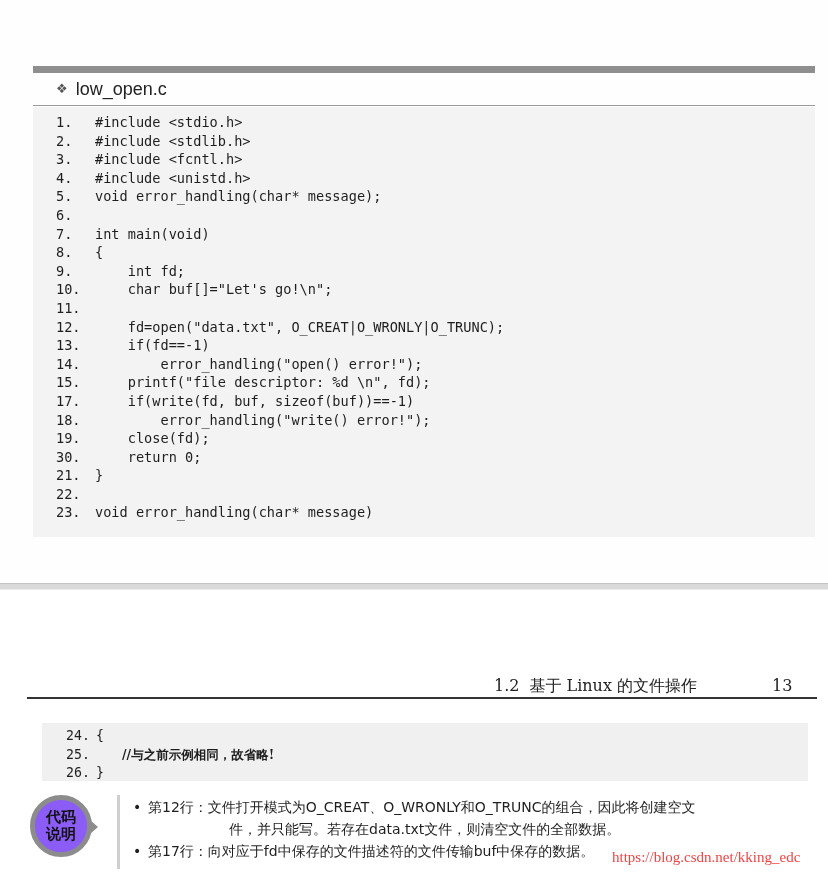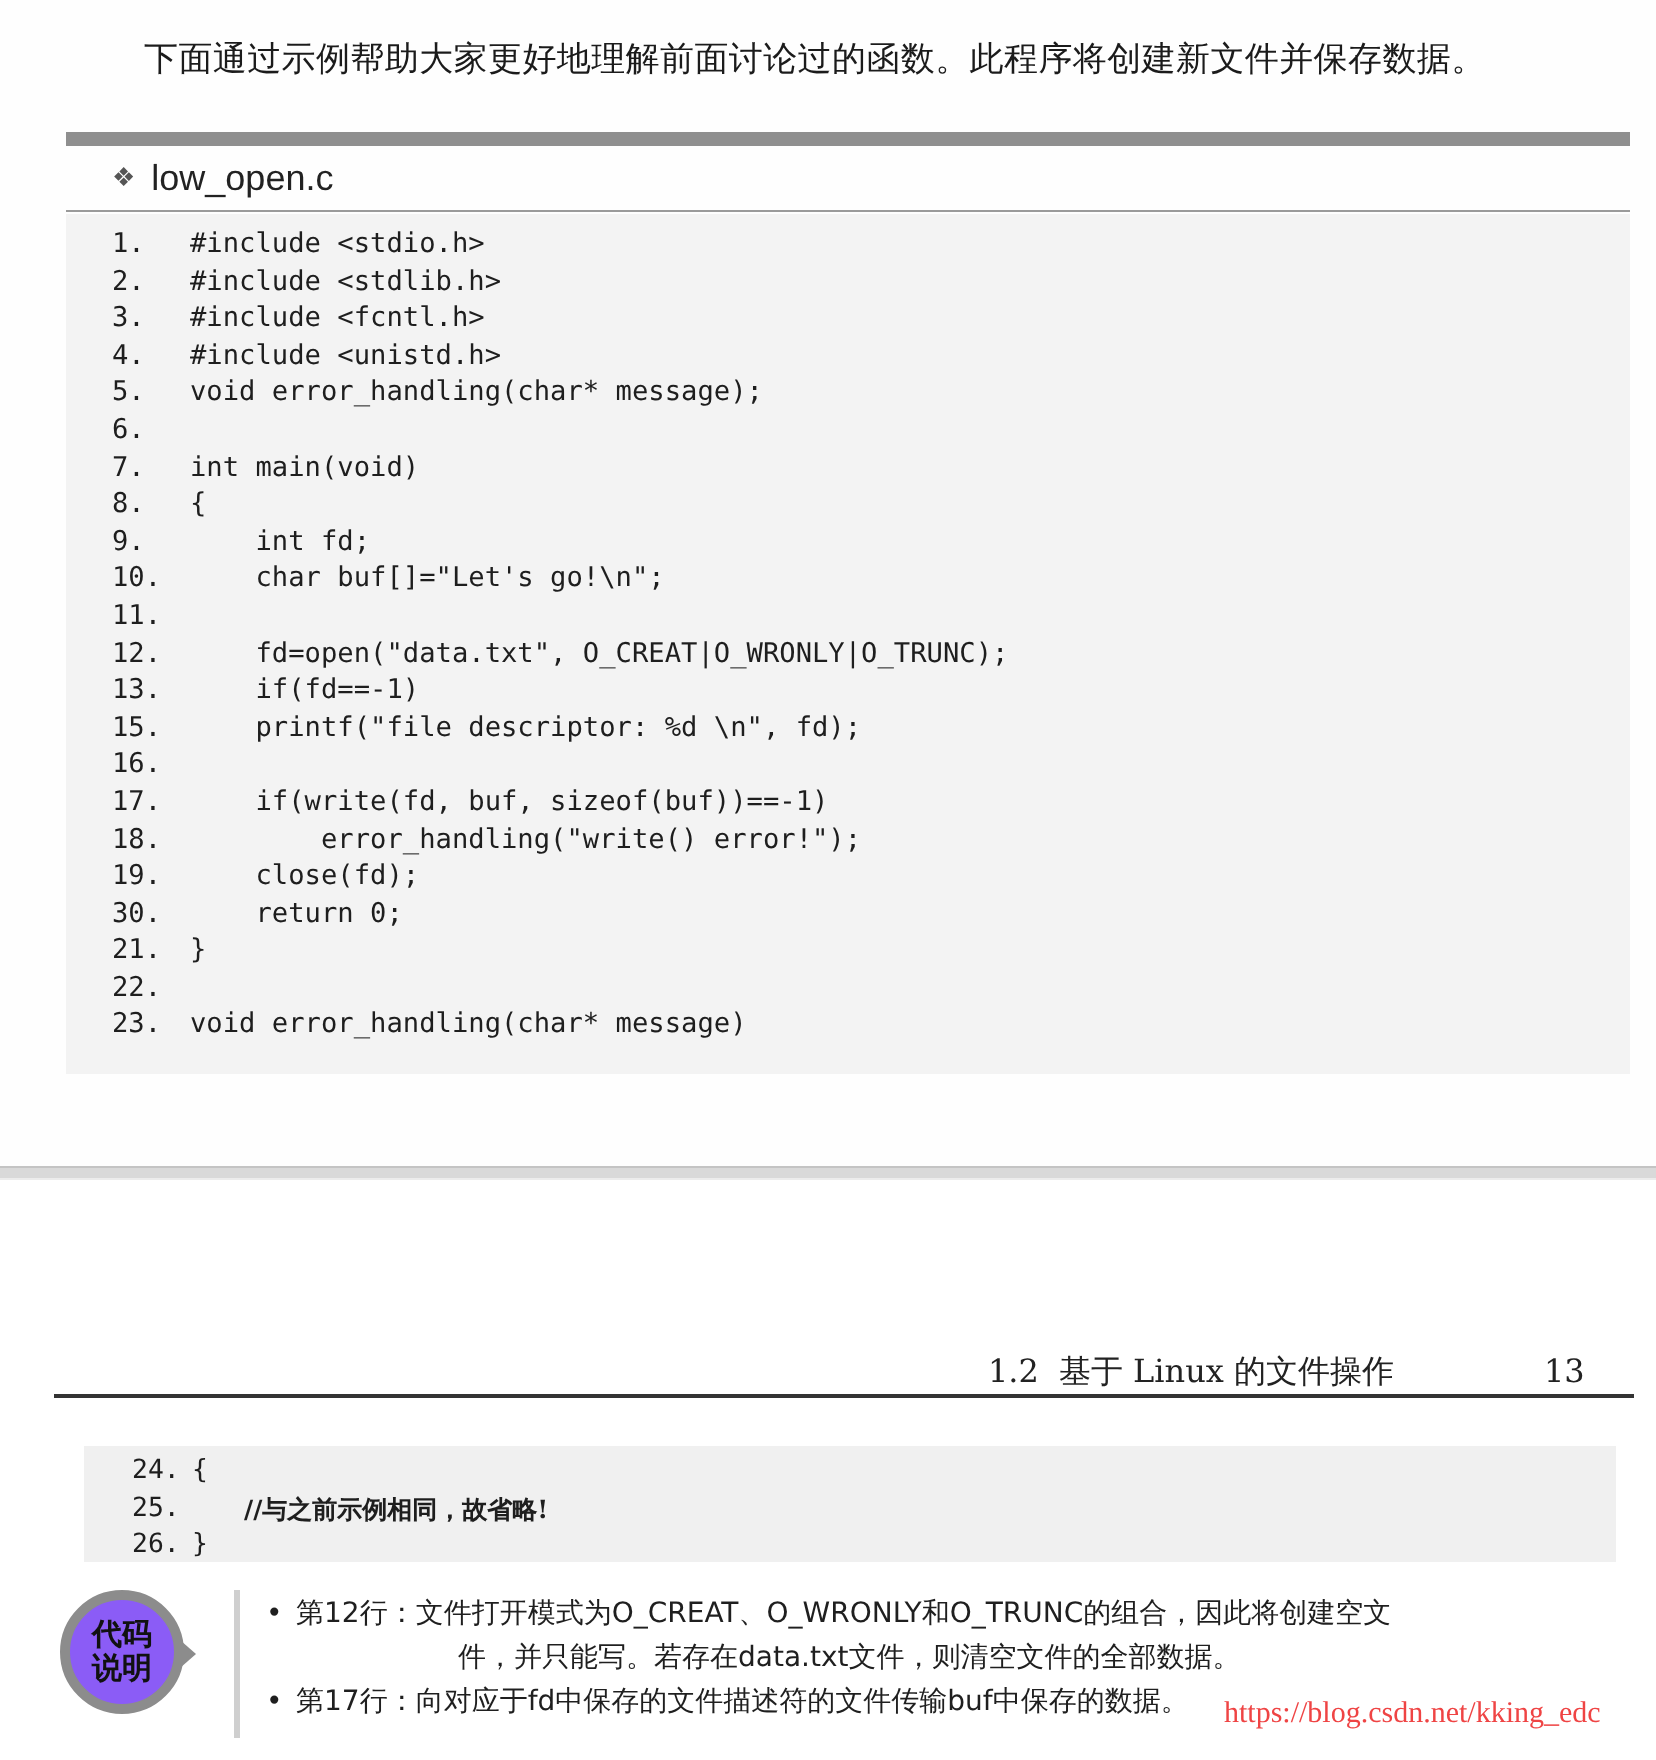--- a/index.html
+++ b/index.html
@@ -63,43 +63,42 @@
     .note-item .cont { display: block; padding-left: 96px; }
     .watermark {
       position: absolute; left: 612px; top: 849px; font-family: Liberation Serif, serif;
       font-size: 15px; color: #ef4444; white-space: nowrap;
     }
   </style>
 </head>
 <body>
 
 <div class="page-top">
-  <div class="intro">下面通过示例帮助大家更好地理解前面讨论过的函数。此程序将创建新文件并保存数据。</div>
   <div class="band"></div>
   <div class="file-title">
     <span class="diamond">❖</span><span>low_open.c</span>
   </div>
   <div class="title-rule"></div>
   <div class="code-bg">
     <div class="code" id="code-top">
         <div class="code-line"><span class="ln">1.</span><span class="lc">#include &lt;stdio.h&gt;</span></div>
         <div class="code-line"><span class="ln">2.</span><span class="lc">#include &lt;stdlib.h&gt;</span></div>
         <div class="code-line"><span class="ln">3.</span><span class="lc">#include &lt;fcntl.h&gt;</span></div>
         <div class="code-line"><span class="ln">4.</span><span class="lc">#include &lt;unistd.h&gt;</span></div>
         <div class="code-line"><span class="ln">5.</span><span class="lc">void error_handling(char* message);</span></div>
         <div class="code-line"><span class="ln">6.</span><span class="lc"></span></div>
         <div class="code-line"><span class="ln">7.</span><span class="lc">int main(void)</span></div>
         <div class="code-line"><span class="ln">8.</span><span class="lc">{</span></div>
         <div class="code-line"><span class="ln">9.</span><span class="lc">    int fd;</span></div>
         <div class="code-line"><span class="ln">10.</span><span class="lc">    char buf[]="Let's go!\n";</span></div>
         <div class="code-line"><span class="ln">11.</span><span class="lc"></span></div>
         <div class="code-line"><span class="ln">12.</span><span class="lc">    fd=open("data.txt", O_CREAT|O_WRONLY|O_TRUNC);</span></div>
         <div class="code-line"><span class="ln">13.</span><span class="lc">    if(fd==-1)</span></div>
+        <div class="code-line"><span class="ln">14.</span><span class="lc">        error_handling("open() error!");</span></div>
         <div class="code-line"><span class="ln">15.</span><span class="lc">    printf("file descriptor: %d \n", fd);</span></div>
-        <div class="code-line"><span class="ln">16.</span><span class="lc"></span></div>
         <div class="code-line"><span class="ln">17.</span><span class="lc">    if(write(fd, buf, sizeof(buf))==-1)</span></div>
         <div class="code-line"><span class="ln">18.</span><span class="lc">        error_handling("write() error!");</span></div>
         <div class="code-line"><span class="ln">19.</span><span class="lc">    close(fd);</span></div>
         <div class="code-line"><span class="ln">30.</span><span class="lc">    return 0;</span></div>
         <div class="code-line"><span class="ln">21.</span><span class="lc">}</span></div>
         <div class="code-line"><span class="ln">22.</span><span class="lc"></span></div>
         <div class="code-line"><span class="ln">23.</span><span class="lc">void error_handling(char* message)</span></div>
       </div>
   </div>
 </div>

